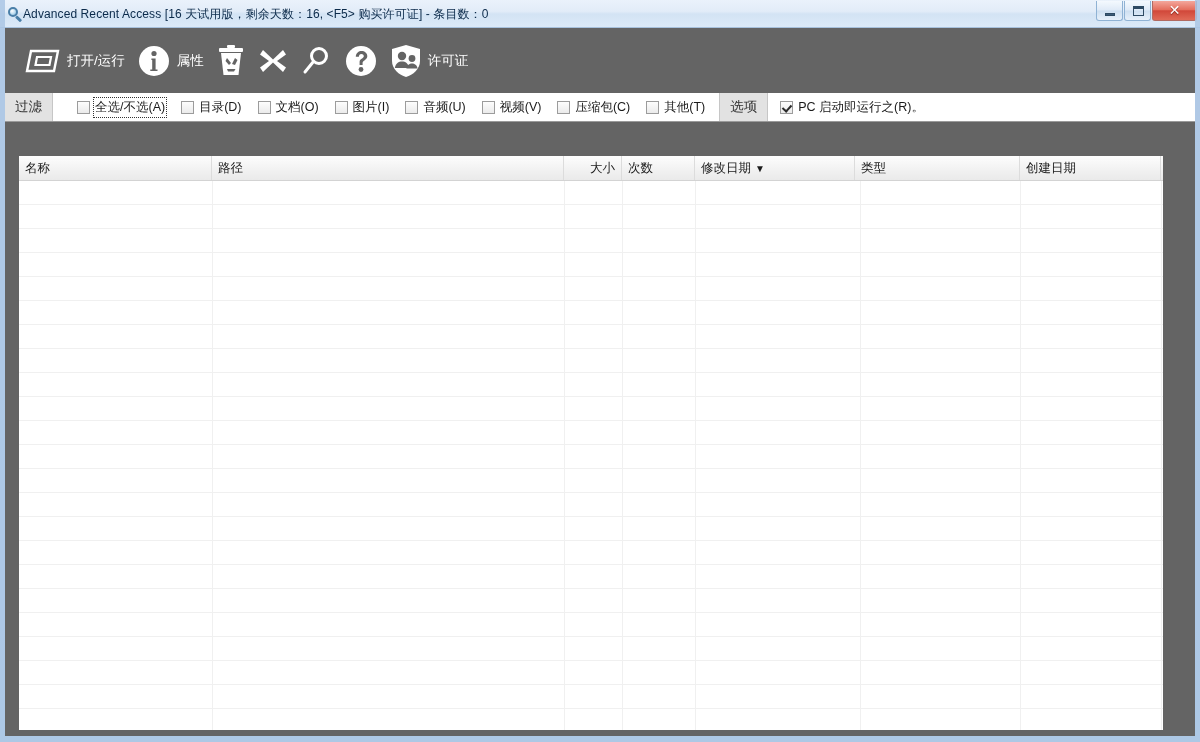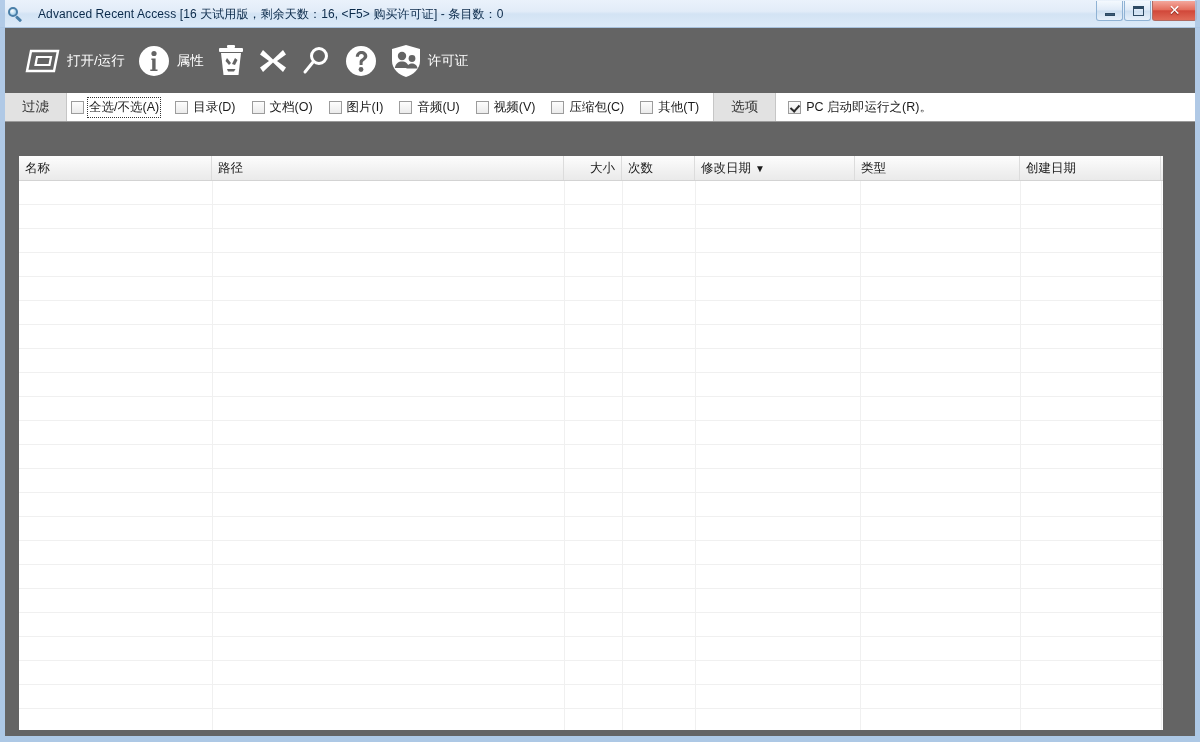--- a/index.html
+++ b/index.html
@@ -37,21 +37,21 @@
     background: linear-gradient(180deg, #eaf2fb 0%, #e2ecf8 42%, #d3e3f4 52%, #dceaf8 100%);
     border-bottom: 1px solid #a7c1dd;
     box-sizing: border-box;
   }
   .title-left {
     position: absolute;
     left: 7px; top: 0;
     height: 28px;
     display: flex;
     align-items: center;
-    gap: 15px;
+    gap: 0;
   }
   .app-icon {
     width: 16px; height: 16px;
     position: relative;
   }
   .app-icon .lens {
     position: absolute;
     left: 1px; top: 1px;
     width: 10px; height: 10px;
     border-radius: 50%;
@@ -176,29 +176,29 @@
     display: flex;
     align-items: stretch;
   }
   .tabbtn {
     background: #e2e2e2;
     color: #333333;
     font-size: 13.5px;
     display: flex;
     align-items: center;
     justify-content: center;
-    padding: 0 17px;
+    padding: 0 10px;
     border-right: 1px solid #c6c6c6;
     cursor: default;
     white-space: nowrap;
   }
   .chk-group {
     display: flex;
     align-items: center;
-    padding-left: 4px;
+    padding-left: 24px;
     gap: 16px;
     flex: 0 0 auto;
   }
   .chk {
     display: flex;
     align-items: center;
     gap: 5px;
     font-size: 12.5px;
     color: #1a1a1a;
     white-space: nowrap;

